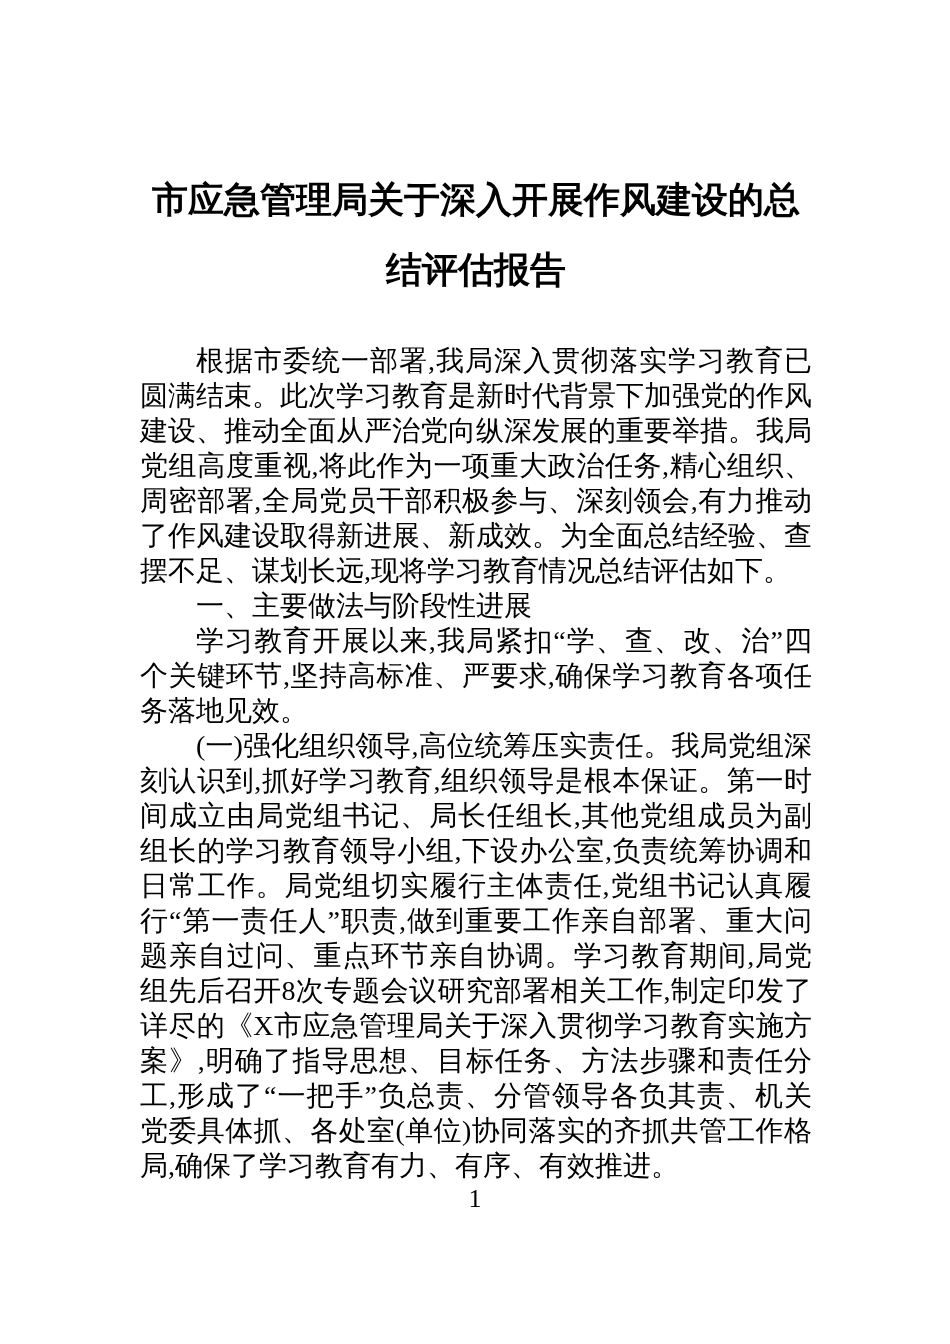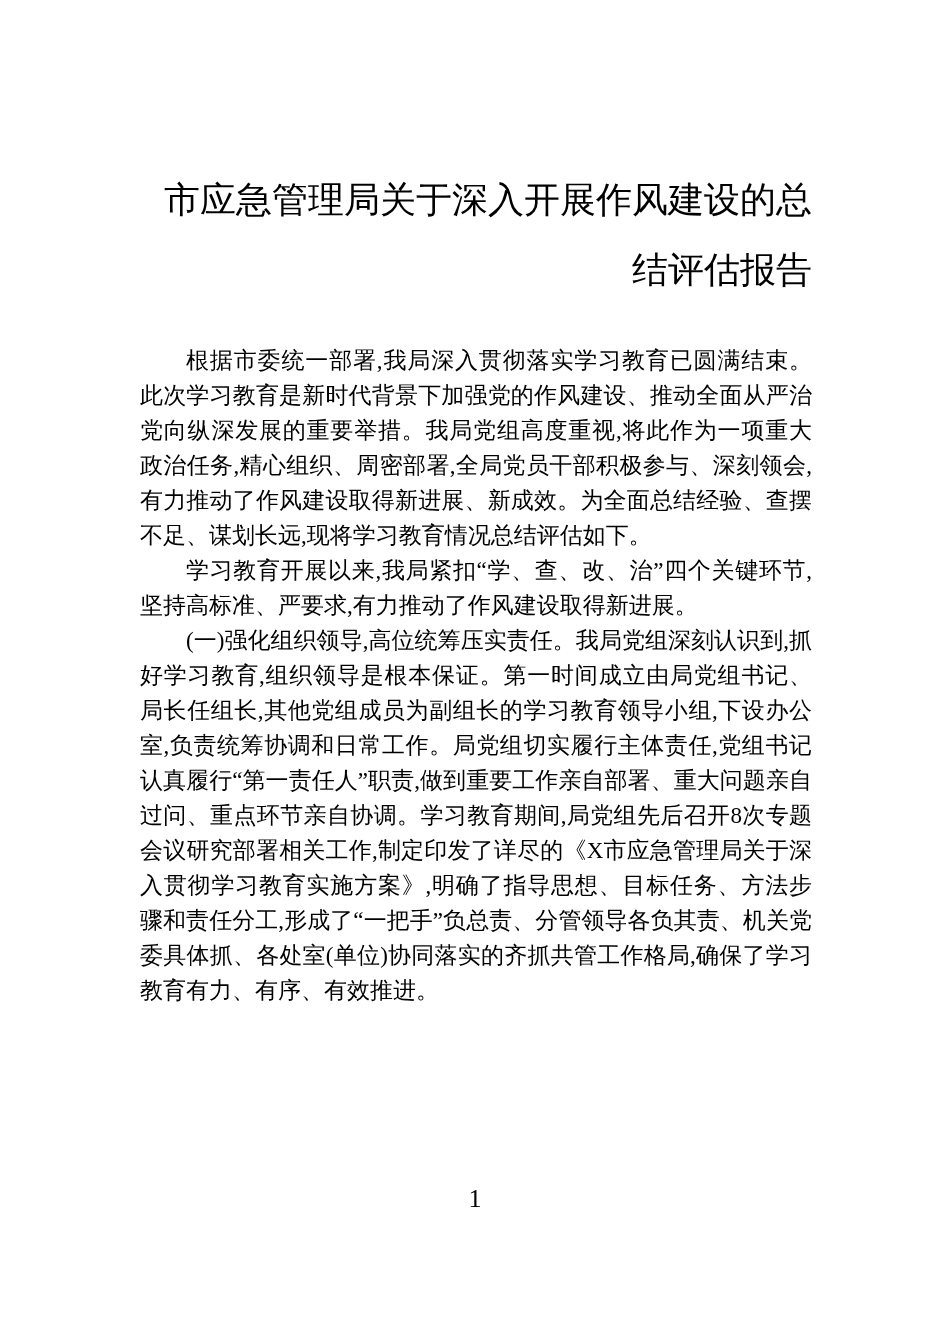--- a/index.html
+++ b/index.html
@@ -14,29 +14,29 @@
       background: #ffffff;
       box-sizing: border-box;
       padding: 165px 138px 0 140px;
       color: #000000;
       font-family: "Liberation Serif", "DejaVu Serif", serif;
       overflow: hidden;
     }
     .doc-title {
       margin: 0 0 38px 0;
       font-family: "Liberation Sans", "DejaVu Sans", sans-serif;
-      font-weight: normal;
+      font-weight: bold;
       font-size: 36px;
       line-height: 70px;
-      text-align: right;
+      text-align: center;
       word-break: break-all;
     }
     .doc-content p {
       margin: 0;
-      font-size: 23px;
+      font-size: 28px;
       line-height: 35px;
       text-align: justify;
       text-justify: inter-character;
       text-indent: 2em;
       word-break: break-all;
     }
     .page-number {
       position: absolute;
       left: 0;
       right: 0;
@@ -49,19 +49,20 @@
   </style>
 </head>
 <body>
 
 <div class="page">
 
   <h1 class="doc-title">市应急管理局关于深入开展作风建设的总结评估报告</h1>
 
   <div class="doc-content">
     <p>根据市委统一部署,我局深入贯彻落实学习教育已圆满结束。此次学习教育是新时代背景下加强党的作风建设、推动全面从严治党向纵深发展的重要举措。我局党组高度重视,将此作为一项重大政治任务,精心组织、周密部署,全局党员干部积极参与、深刻领会,有力推动了作风建设取得新进展、新成效。为全面总结经验、查摆不足、谋划长远,现将学习教育情况总结评估如下。</p>
-    <p>学习教育开展以来,我局紧扣“学、查、改、治”四个关键环节,坚持高标准、严要求,有力推动了作风建设取得新进展。</p>
+    <p>一、主要做法与阶段性进展</p>
+    <p>学习教育开展以来,我局紧扣“学、查、改、治”四个关键环节,坚持高标准、严要求,确保学习教育各项任务落地见效。</p>
     <p>(一)强化组织领导,高位统筹压实责任。我局党组深刻认识到,抓好学习教育,组织领导是根本保证。第一时间成立由局党组书记、局长任组长,其他党组成员为副组长的学习教育领导小组,下设办公室,负责统筹协调和日常工作。局党组切实履行主体责任,党组书记认真履行“第一责任人”职责,做到重要工作亲自部署、重大问题亲自过问、重点环节亲自协调。学习教育期间,局党组先后召开8次专题会议研究部署相关工作,制定印发了详尽的《X市应急管理局关于深入贯彻学习教育实施方案》,明确了指导思想、目标任务、方法步骤和责任分工,形成了“一把手”负总责、分管领导各负其责、机关党委具体抓、各处室(单位)协同落实的齐抓共管工作格局,确保了学习教育有力、有序、有效推进。</p>
   </div>
 
   <div class="page-number">1</div>
 
 </div>
 
 </body></html>

